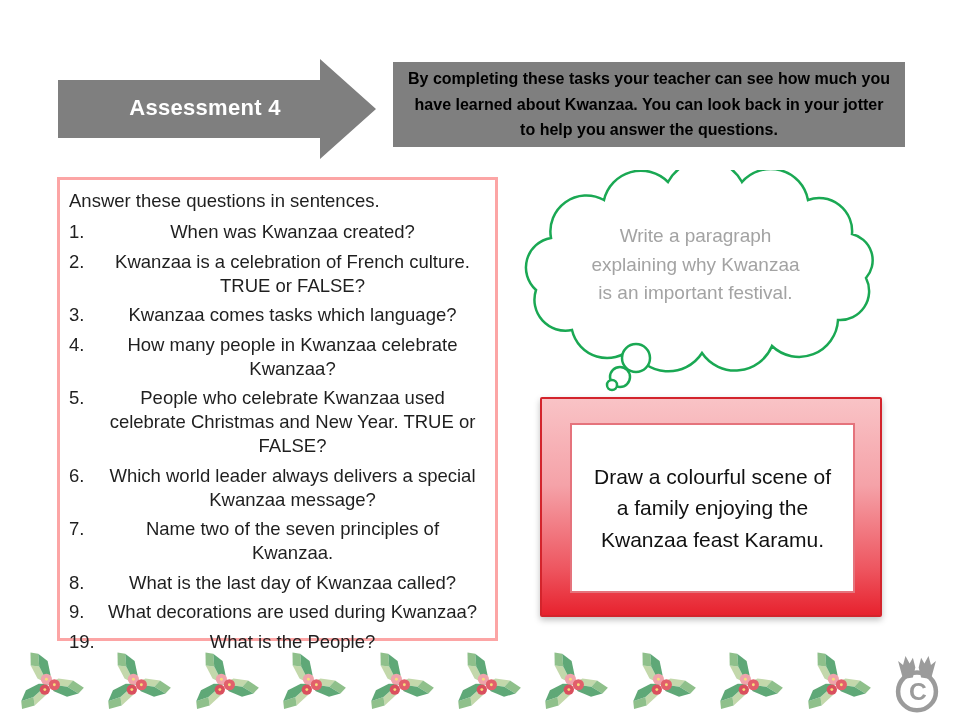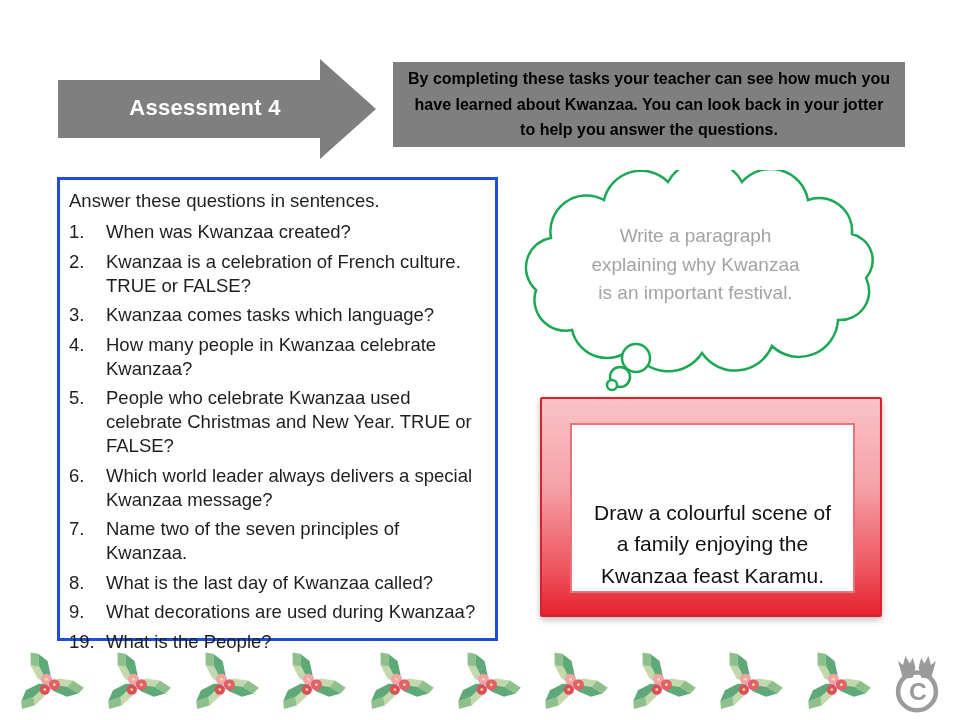--- a/index.html
+++ b/index.html
@@ -18,46 +18,46 @@
   
   .banner{
     position:absolute;left:393px;top:62px;width:512px;height:85px;
     background:#7f7f7f;color:#000000;font-size:16px;font-weight:bold;
     display:flex;align-items:center;justify-content:center;text-align:center;
     line-height:1.6;padding:0 12px;box-sizing:border-box;
   }
   
   .qbox{
     position:absolute;left:57px;top:177px;width:441px;height:464px;box-sizing:border-box;
-    border:3px solid #1d4ed8;background:#ffffff;color:#1f1f1f;
+    border:3px solid #fca5a5;background:#ffffff;color:#1f1f1f;
     padding:9px 16px 4px 9px;font-size:18.5px;line-height:24px;
   }
   .qbox .intro{margin:0 0 7px 0;}
   .qlist{list-style:none;margin:0;padding:0;}
   .qlist li{display:flex;margin:0 0 5.5px 0;}
   .qlist .qnum{flex:0 0 37px;}
-  .qlist .qtext{flex:1;}
+  .qlist .qtext{flex:1;text-align:center;}
   
   .bubble{position:absolute;left:516px;top:170px;width:360px;height:235px;}
   .bubble svg{position:absolute;left:0;top:0;width:100%;height:100%;}
   .bubble-text{
     position:absolute;left:67px;top:52px;width:225px;
     text-align:center;color:#a3a3a3;font-size:19px;line-height:1.5;
   }
   
   .redbox{
     position:absolute;left:540px;top:397px;width:342px;height:220px;box-sizing:border-box;
     border:2px solid #d3242c;border-radius:2px;
     background:linear-gradient(180deg,#f9c3c6 0%,#f5a2a8 40%,#ee5761 78%,#e7222e 100%);
     box-shadow:0 3px 6px rgba(0,0,0,0.25);
   }
   .redbox-inner{
     position:absolute;left:28px;top:24px;width:285px;height:170px;box-sizing:border-box;
     background:#ffffff;border:2px solid #e5737c;
-    display:flex;align-items:flex-end;justify-content:center;text-align:center;
+    display:flex;align-items:center;justify-content:center;text-align:center;
     color:#111111;font-size:21px;line-height:1.5;padding:0 16px;
   }
   
   .garland{
     position:absolute;left:6px;right:6px;bottom:0px;height:72px;
     display:flex;align-items:center;justify-content:space-between;
   }
   .holly{width:84px;height:70px;}
   .logo{width:74px;height:68px;}
 </style>

